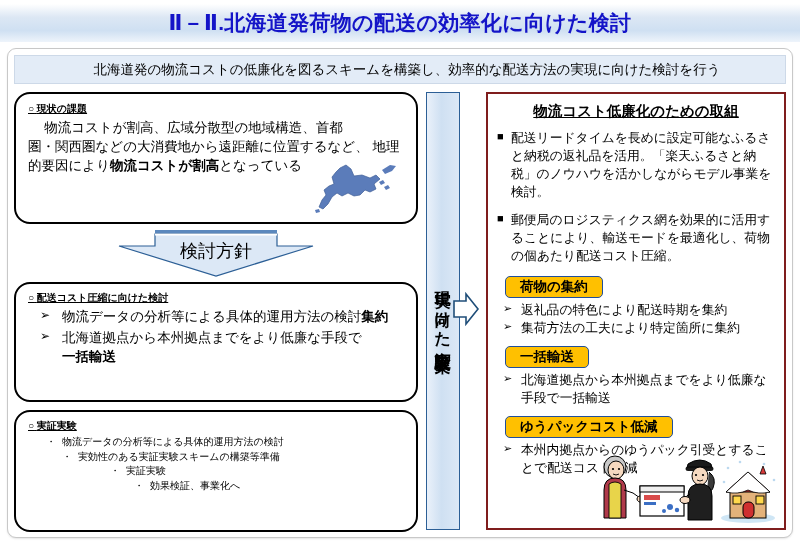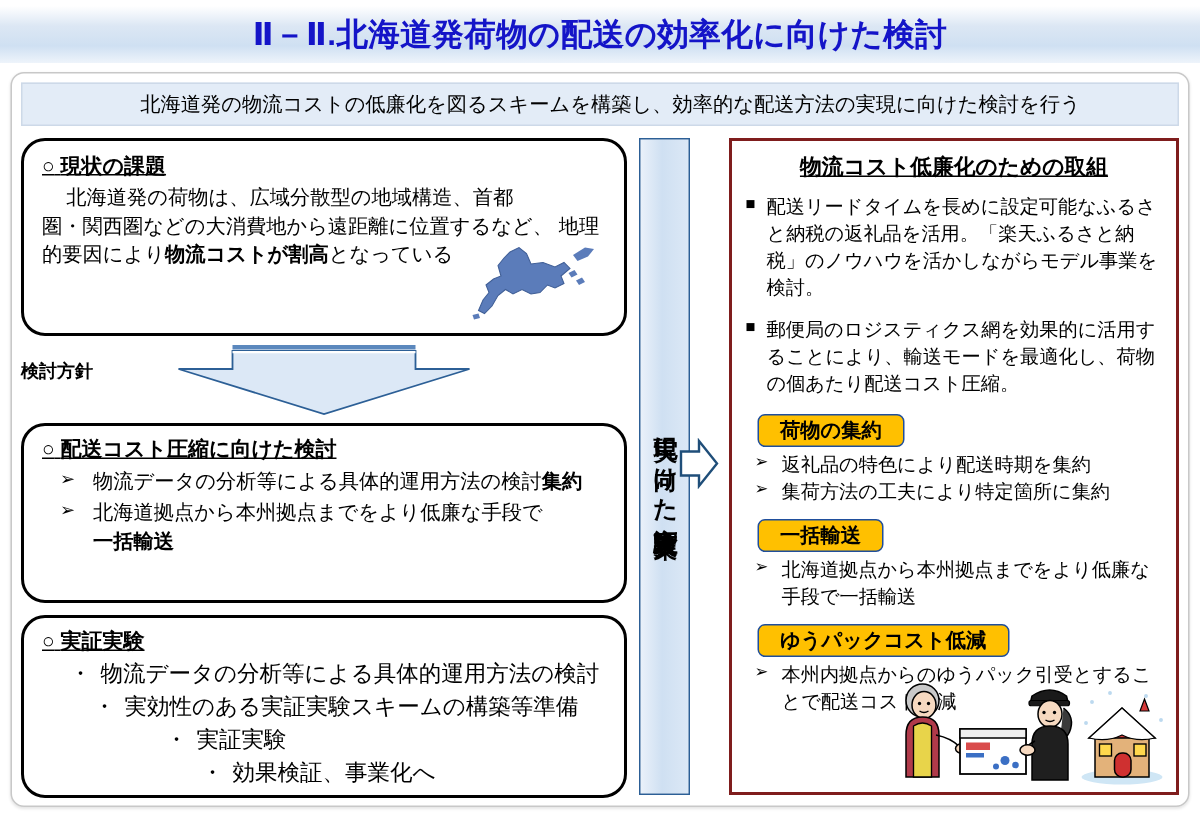--- a/index.html
+++ b/index.html
@@ -78,21 +78,21 @@
     width: 404px;
   }
   .rbox {
     position: relative;
     box-sizing: border-box;
     border: 2px solid #000;
     border-radius: 16px;
     background: #fff;
   }
   .rbox-head {
-    font-size: 14px;
+    font-size: 10px;
     font-weight: bold;
     text-decoration: underline;
     margin: 0 0 2px 0;
     white-space: nowrap;
   }
   .circ { font-weight: bold; }
 
   #box-issue { height: 132px; padding: 8px 12px 0 12px; }
   .issue-para {
     font-size: 13.5px;
@@ -112,23 +112,23 @@
   .policy-arrow {
     position: relative;
     width: 404px; height: 50px;
     margin-top: 6px;
   }
   .policy-arrow svg { position: absolute; left: 0; top: 0; }
   .policy-label {
     position: absolute;
     left: 0; top: 9px;
     width: 404px;
-    text-align: left;
-    font-size: 12px;
-    font-weight: bold;
+    text-align: center;
+    font-size: 18px;
+    font-weight: normal;
     color: #000;
   }
 
   #box-plan { height: 120px; padding: 7px 12px 0 12px; margin-top: 2px; }
   .plan-list { margin: 2px 0 0 0; padding: 0; list-style: none; }
   .plan-list li {
     font-size: 13.5px;
     line-height: 1.45;
     padding-left: 34px;
     position: relative;
@@ -136,21 +136,21 @@
   }
   .plan-list li .arw {
     position: absolute; left: 12px; top: 0;
     font-size: 12px;
   }
   .plan-list li b { font-weight: bold; }
 
   #box-schedule { height: 122px; padding: 7px 12px 0 12px; margin-top: 8px; }
   .sched-list { margin: 2px 0 0 0; padding: 0; list-style: none; }
   .sched-list li {
-    font-size: 15px;
+    font-size: 10px;
     line-height: 1.47;
     white-space: nowrap;
   }
   .sched-list li .dot { margin-right: 6px; }
 
   
   .center-col {
     position: absolute;
     left: 426px; top: 92px;
     width: 34px; height: 438px;
@@ -250,21 +250,21 @@
   </div>
 
   <div class="left-col">
 
     <div class="rbox" id="box-issue">
       <div class="rbox-head">
         <span class="circ">○</span>
         <span>現状の課題</span>
       </div>
       <p class="issue-para">
-        <span class="ind">北海道発の荷物は、広域分散型の地域構造、首都</span>
+        <span class="ind">物流コストが割高、広域分散型の地域構造、首都</span>
         <span>圏・関西圏などの大消費地から遠距離に位置するなど、</span>
         <span>地理的要因により</span><b>物流コストが割高</b><span>となっている</span>
       </p>
       <svg class="hokkaido" viewBox="0 0 92 54">
         <path fill="#5b7cba" stroke="#3f5e96" stroke-width="0.7" d="M30 6 L36 3 L41 7 L44 14 L52 13 L60 16 L66 13 L70 17 L64 22 L66 27 L60 30 L55 28 L50 33 L44 34 L38 31
              L32 34 L27 31 L22 35 L18 42 L13 47 L9 45 L12 38 L16 33 L14 28 L19 24 L24 22 L22 15 L26 10 Z"></path>
         <path fill="#5b7cba" d="M72 8 L80 3 L86 4 L82 9 L75 12 Z"></path>
         <path fill="#5b7cba" d="M69 20 l4 -2 l2 3 l-4 2 Z"></path>
         <path fill="#5b7cba" d="M74 25 l4 -2 l2 3 l-4 2 Z"></path>
         <path fill="#5b7cba" d="M5 48 l4 -1 l1 3 l-4 1 Z"></path>

